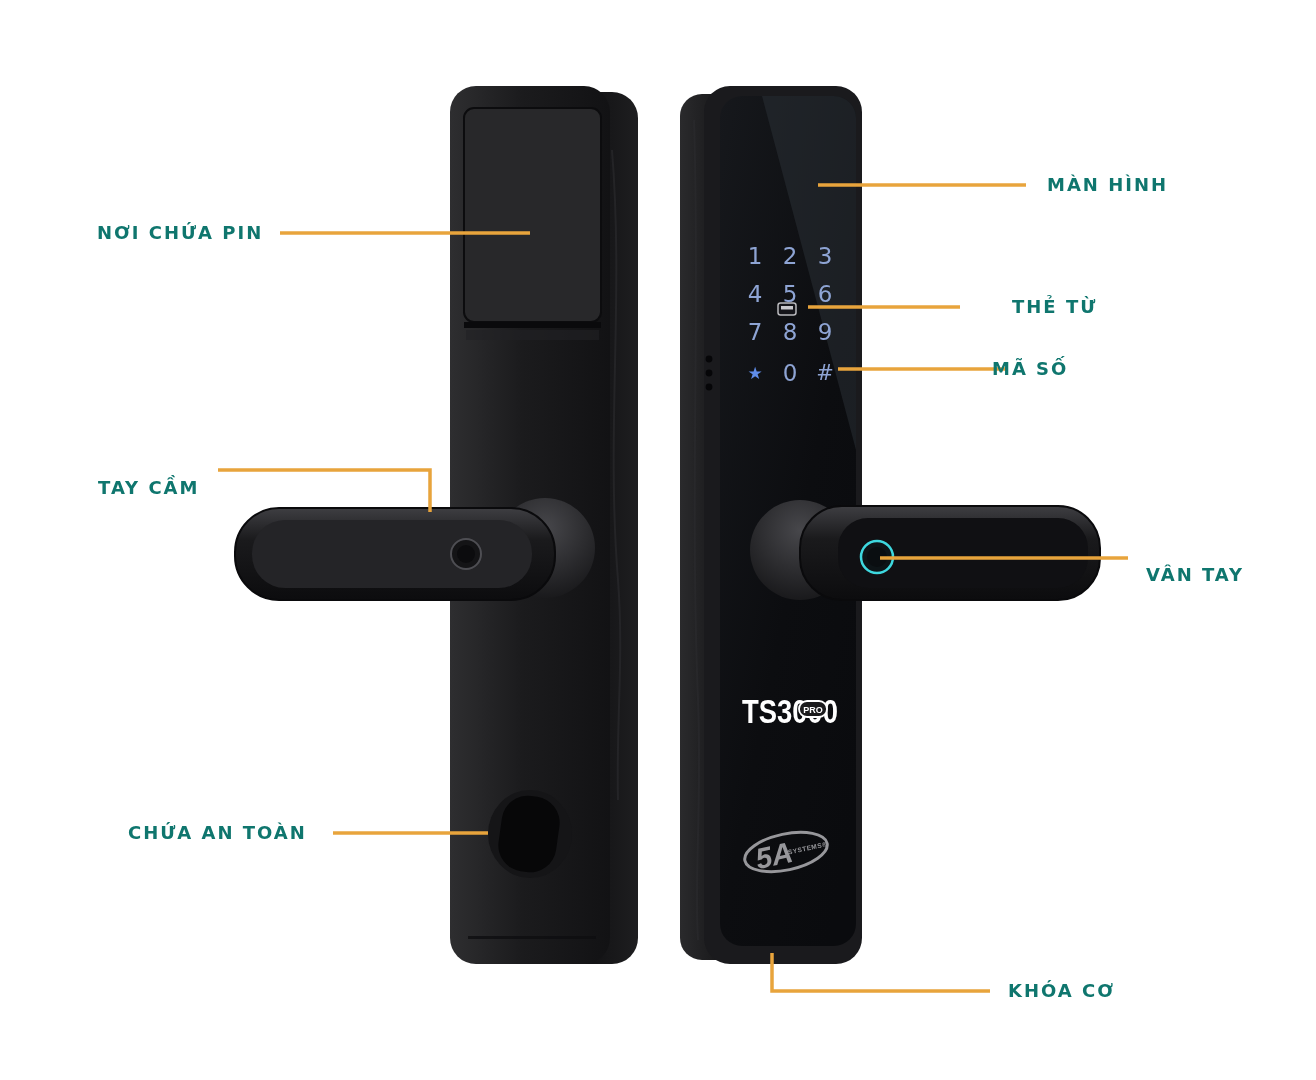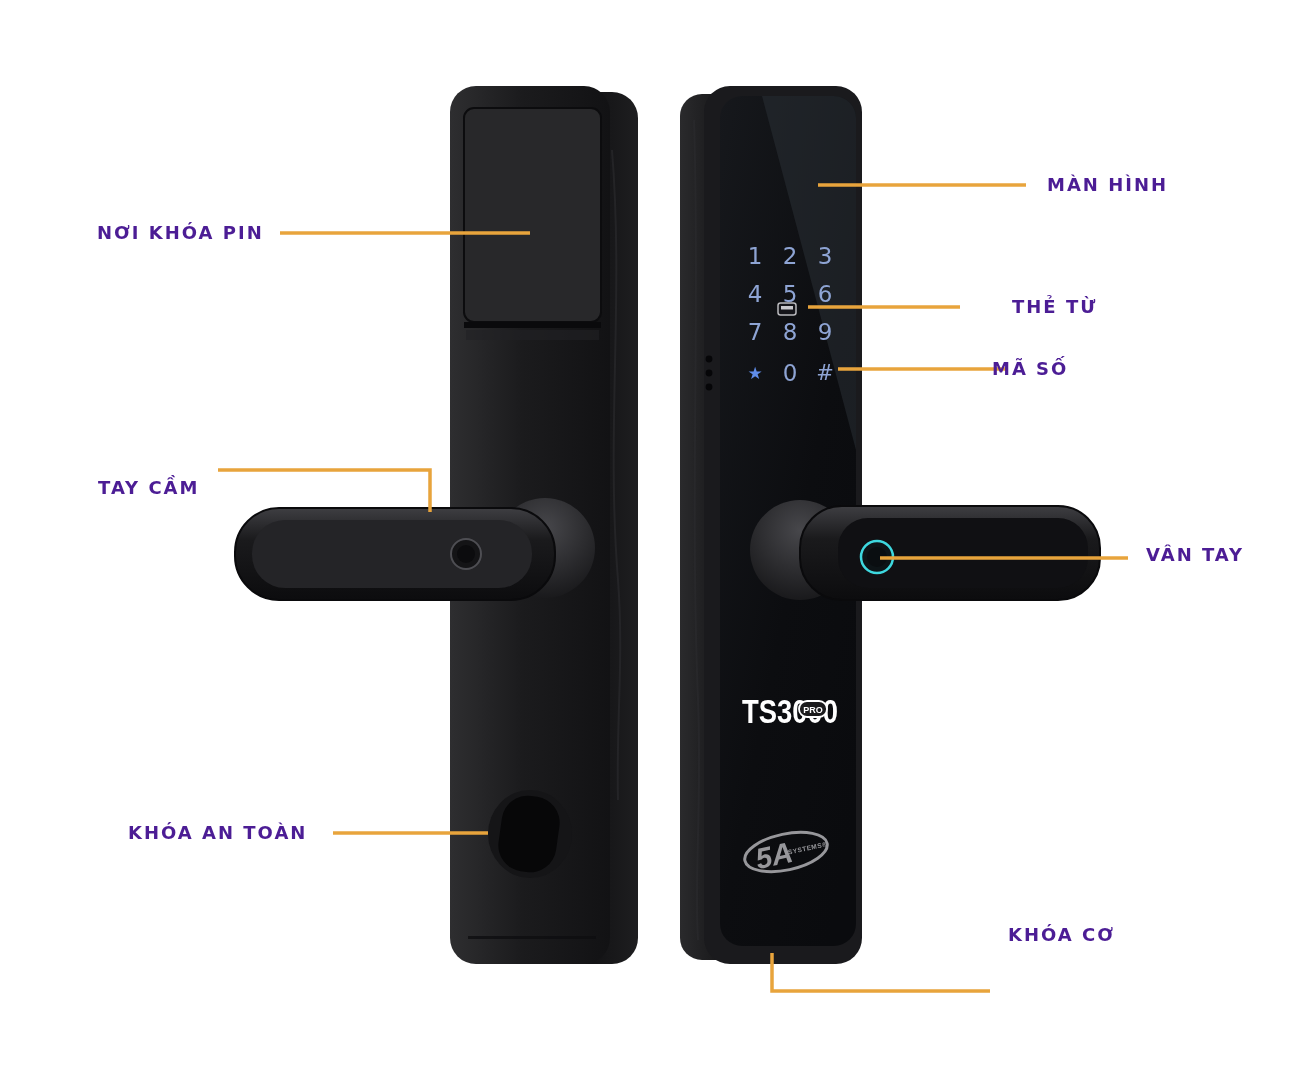--- a/index.html
+++ b/index.html
@@ -2,21 +2,21 @@
 <html><head>
 <meta charset="utf-8">
 <style>
   html,body{margin:0;padding:0;background:#fff;}
   #stage{
     position:relative;width:1316px;height:1080px;background:#ffffff;
     font-family:"DejaVu Sans","Liberation Sans",sans-serif;overflow:hidden;
   }
   #art{position:absolute;left:0;top:0;}
   .callout-label{
-    position:absolute;color:#4c1d95;font-size:18px;font-weight:bold;
+    position:absolute;color:#0f766e;font-size:18px;font-weight:bold;
     letter-spacing:2px;white-space:nowrap;line-height:22px;
     font-family:"DejaVu Sans","Liberation Sans",sans-serif;
   }
   .key-digit{font-family:"DejaVu Sans",sans-serif;font-size:23px;fill:#8EA4D4;}
   .key-star{font-family:"DejaVu Sans",sans-serif;font-size:17px;fill:#5F8CE8;}
   .key-hash{font-family:"DejaVu Sans",sans-serif;font-size:21px;fill:#8EA4D4;}
   .model-text{font-family:"Liberation Sans","DejaVu Sans",sans-serif;font-weight:bold;fill:#FFFFFF;}
   .badge-text{font-family:"Liberation Sans","DejaVu Sans",sans-serif;font-weight:bold;fill:#FFFFFF;font-size:9px;}
   .brand-text{font-family:"Liberation Sans","DejaVu Sans",sans-serif;font-weight:bold;font-style:italic;fill:#97979B;font-size:29px;}
   .brand-sub{font-family:"Liberation Sans","DejaVu Sans",sans-serif;font-weight:bold;fill:#97979B;font-size:6.5px;letter-spacing:.5px;}
@@ -147,28 +147,28 @@
       <path d="M218,470 L430,470 L430,512"></path>
       <path d="M333,833 L488,833"></path>
       <path d="M818,185 L1026,185"></path>
       <path d="M808,307 L960,307"></path>
       <path d="M838,369 L1008,369"></path>
       <path d="M880,558 L1128,558"></path>
       <path d="M772,953 L772,991 L990,991"></path>
     </g>
   </svg>
 
-  <div class="callout-label" style="left:97px;top:222px">NƠI KHÓA PIN</div>
+  <div class="callout-label" style="left:97px;top:222px">NƠI CHỨA PIN</div>
 
   <div class="callout-label" style="left:98px;top:477px">TAY CẦM</div>
 
-  <div class="callout-label" style="left:128px;top:822px">KHÓA AN TOÀN</div>
+  <div class="callout-label" style="left:128px;top:822px">CHỨA AN TOÀN</div>
 
   <div class="callout-label" style="left:1047px;top:174px">MÀN HÌNH</div>
 
   <div class="callout-label" style="left:1012px;top:296px">THẺ TỪ</div>
 
   <div class="callout-label" style="left:992px;top:358px">MÃ SỐ</div>
 
-  <div class="callout-label" style="left:1146px;top:544px">VÂN TAY</div>
+  <div class="callout-label" style="left:1146px;top:564px">VÂN TAY</div>
 
-  <div class="callout-label" style="left:1008px;top:924px">KHÓA CƠ</div>
+  <div class="callout-label" style="left:1008px;top:980px">KHÓA CƠ</div>
 </div>
 
 </body></html>

